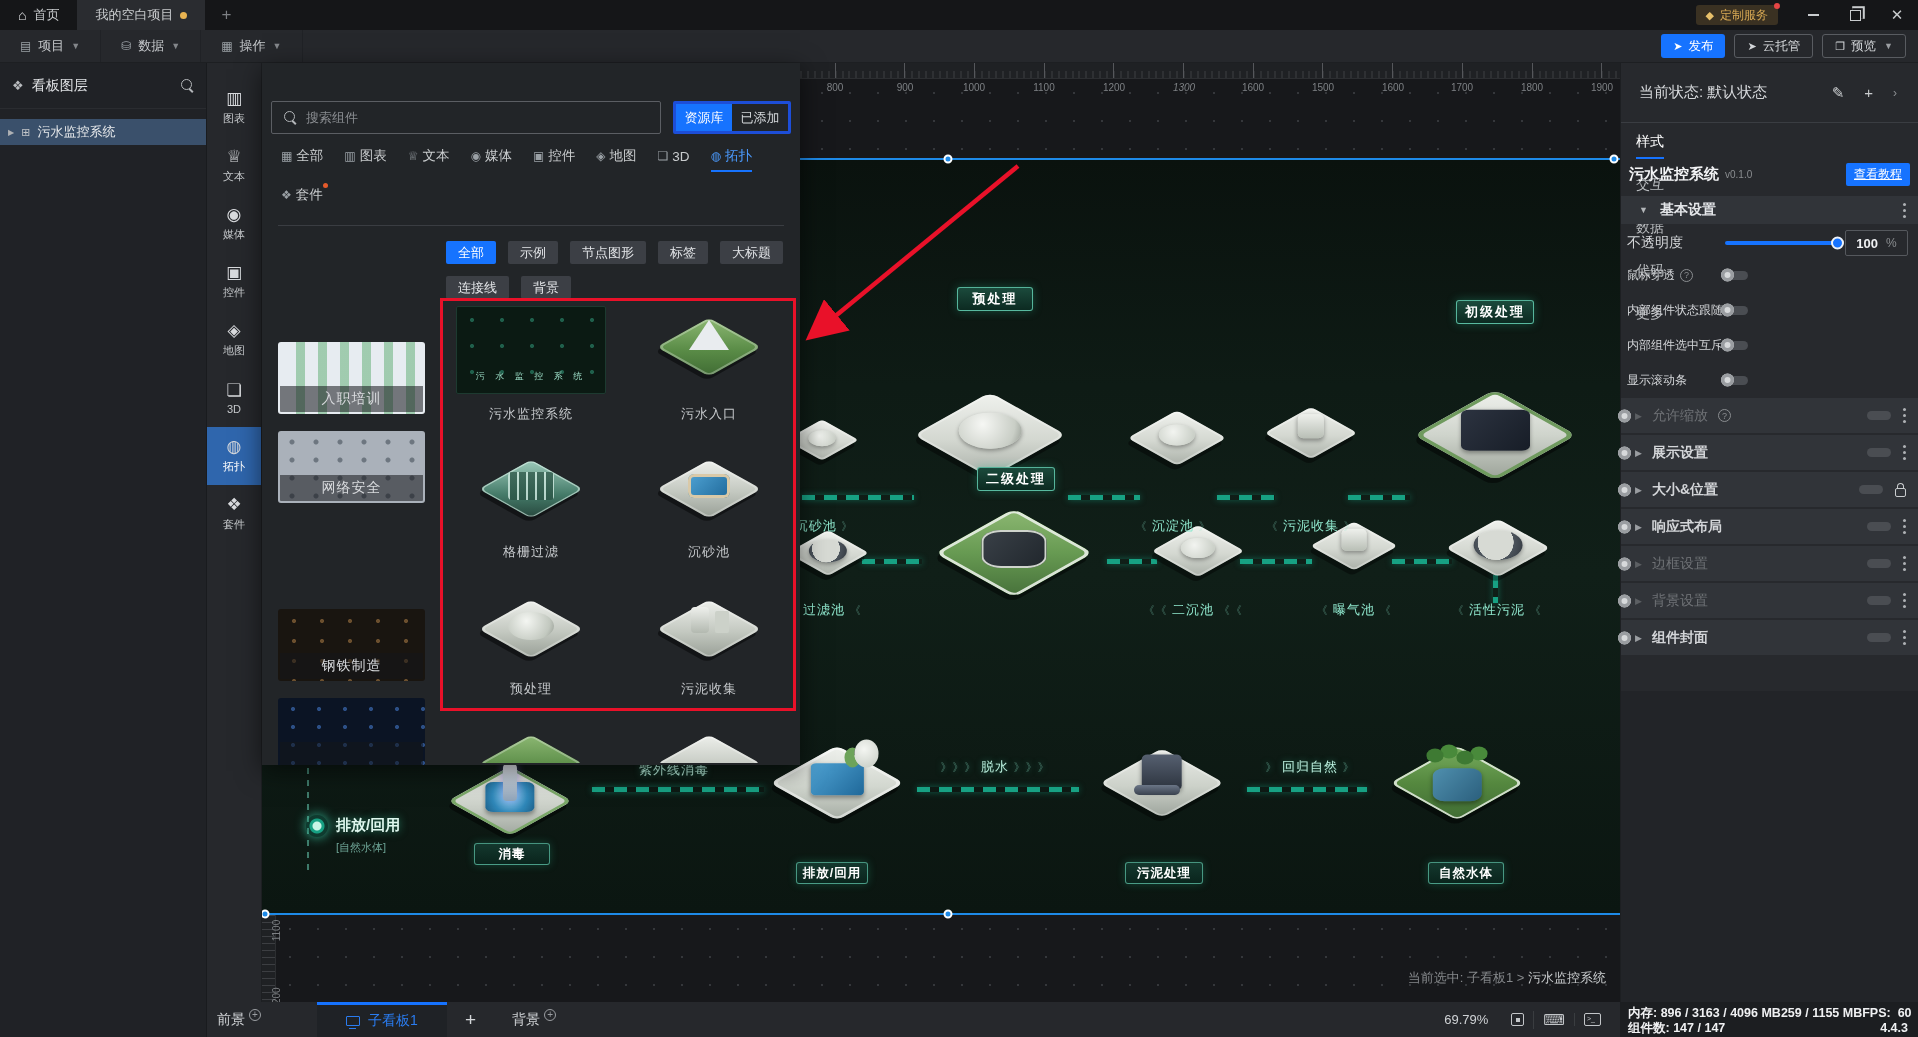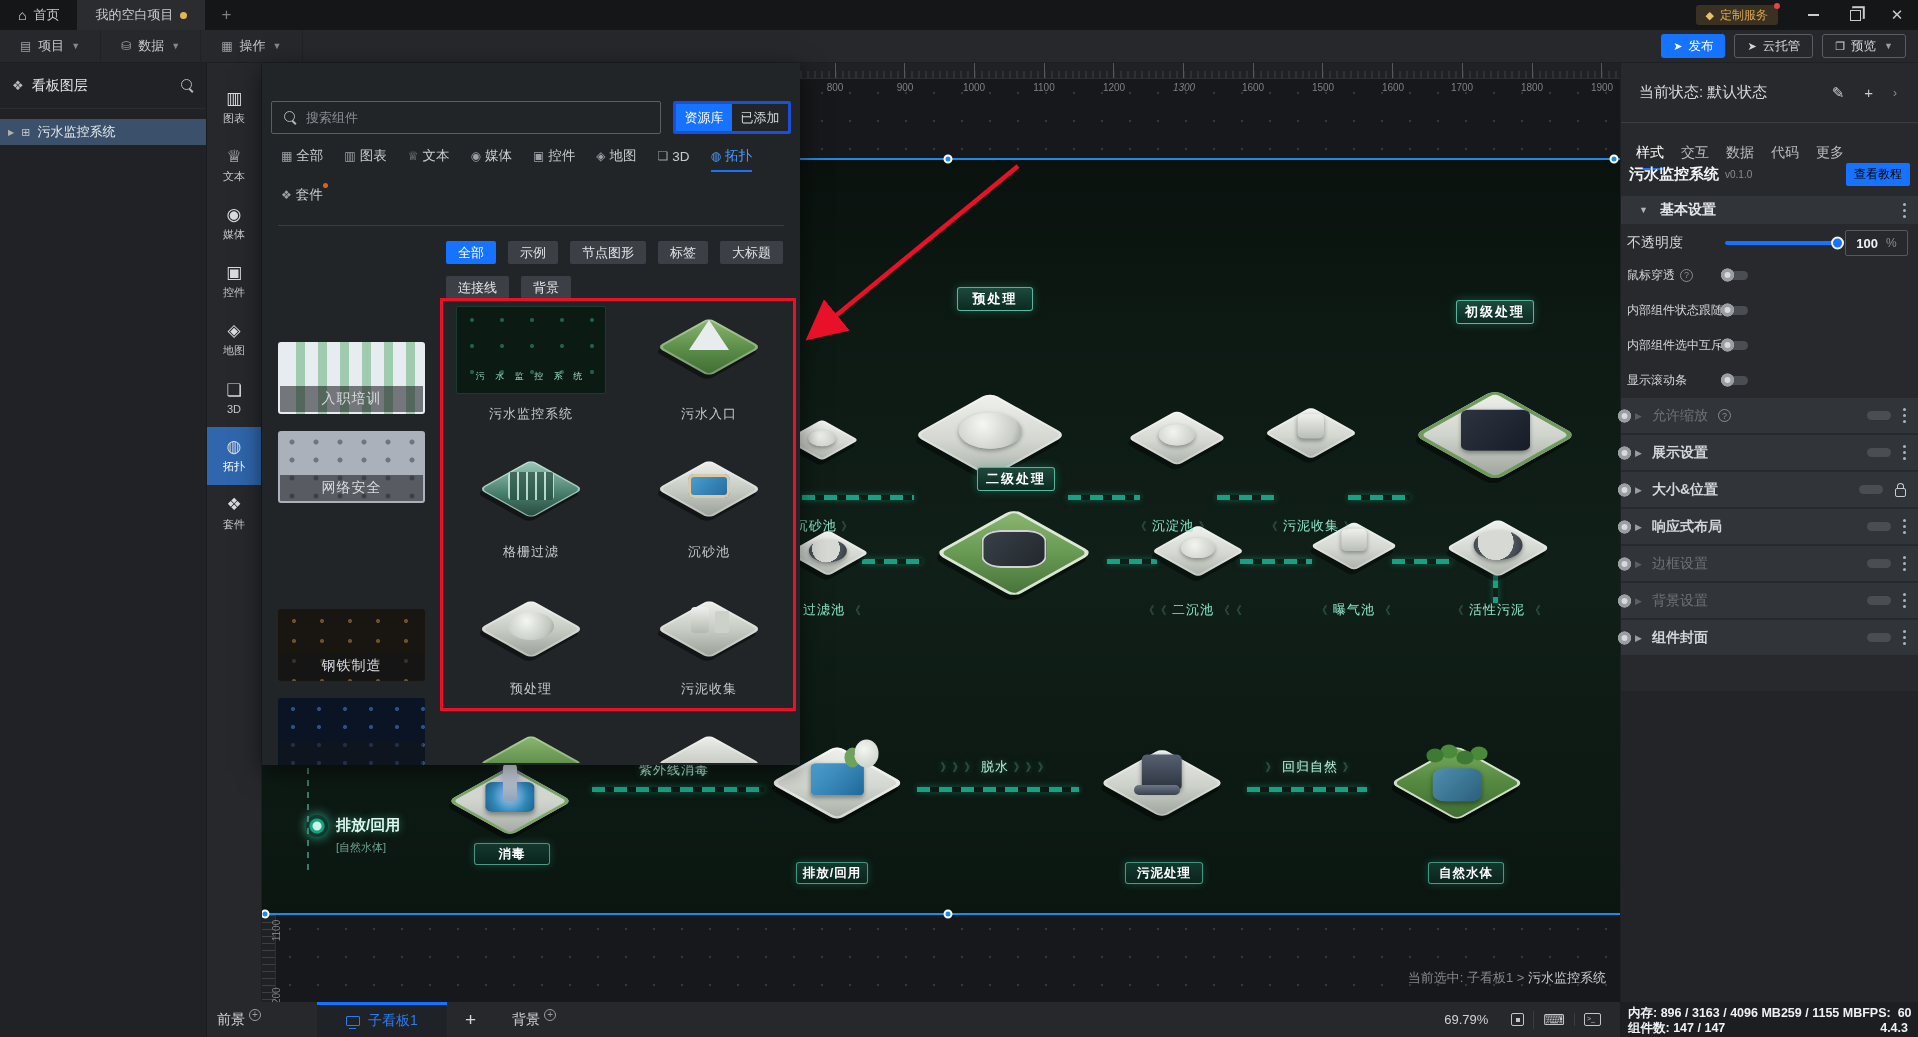--- a/index.html
+++ b/index.html
@@ -191,28 +191,28 @@
 
   
   .red-box { position:absolute; left:440px; top:298px; width:356px; height:413px; border:3px solid #e91129; z-index:30; }
   .red-arrow { position:absolute; left:780px; top:150px; width:260px; height:200px; z-index:30; pointer-events:none; }
 
   
   .inspector { position:absolute; right:0; top:63px; width:298px; bottom:35px; background:#27292d; z-index:15; border-left:1px solid #1d1f22; }
   .insp-state { position:absolute; left:0; top:0; width:100%; height:60px; border-bottom:1px solid #3a3d42; display:flex; align-items:center; padding:0 14px 0 18px; font-size:15px; color:#d6d8db; gap:6px; }
   .insp-state .spacer { flex:1; }
   .insp-ic { color:#c9ccce; font-size:15px; padding:0 7px; }
-  .insp-tabs { position:absolute; left:15px; top:81px; display:flex; gap:17px; }
+  .insp-tabs { position:absolute; left:15px; top:70px; display:flex; gap:17px;flex-direction:column; }
   .insp-tab { font-size:14px; color:#b9bcbf; padding-bottom:8px; position:relative; }
   .insp-tab.active { color:#fff; }
   .insp-tab.active::after { content:""; position:absolute; left:0; right:0; bottom:0; height:2px; background:#1673ff; }
   .insp-comp { position:absolute; left:8px; top:98px; right:8px; height:26px; display:flex; align-items:center; }
   .insp-comp .name { font-size:15px; font-weight:bold; color:#f2f3f5; }
   .insp-comp .ver { font-size:10px; color:#8a8d90; margin-left:6px; }
-  .insp-comp .tut { margin-left:auto; background:#1673ff; color:#000000; font-size:12px; padding:3px 8px; border-radius:2px; }
+  .insp-comp .tut { margin-left:auto; background:#1673ff; color:#ffffff; font-size:12px; padding:3px 8px; border-radius:2px;text-decoration:underline; }
   .sect-head { position:absolute; left:0; right:0; top:133px; height:28px; background:#313439; display:flex; align-items:center; padding:0 12px 0 18px; gap:12px; }
   .sect-head .arr { font-size:9px; color:#b3b6b9; }
   .sect-head .t { font-size:14px; font-weight:bold; color:#e3e5e8; }
   .dots3 { margin-left:auto; width:3px; height:3px; border-radius:50%; background:#aeb1b4; box-shadow:0 6px 0 #aeb1b4, 0 -6px 0 #aeb1b4; }
   .op-row { position:absolute; left:6px; right:10px; top:165px; height:30px; display:flex; align-items:center; }
   .op-row .lbl { font-size:14px; color:#d3d5d8; }
   .slider { position:relative; width:117px; height:4px; border-radius:2px; background:#1673ff; margin-left:42px; }
   .slider .knob { position:absolute; right:-2px; top:50%; transform:translateY(-50%); width:13px; height:13px; border-radius:50%; background:#1673ff; border:2.5px solid #eef2f8; }
   .val-box { margin-left:auto; width:63px; height:26px; border:1px solid #55585d; border-radius:2px; display:flex; align-items:center; justify-content:center; gap:8px; }
   .val-box .v { color:#f0f1f3; font-size:13px; font-weight:bold; }

